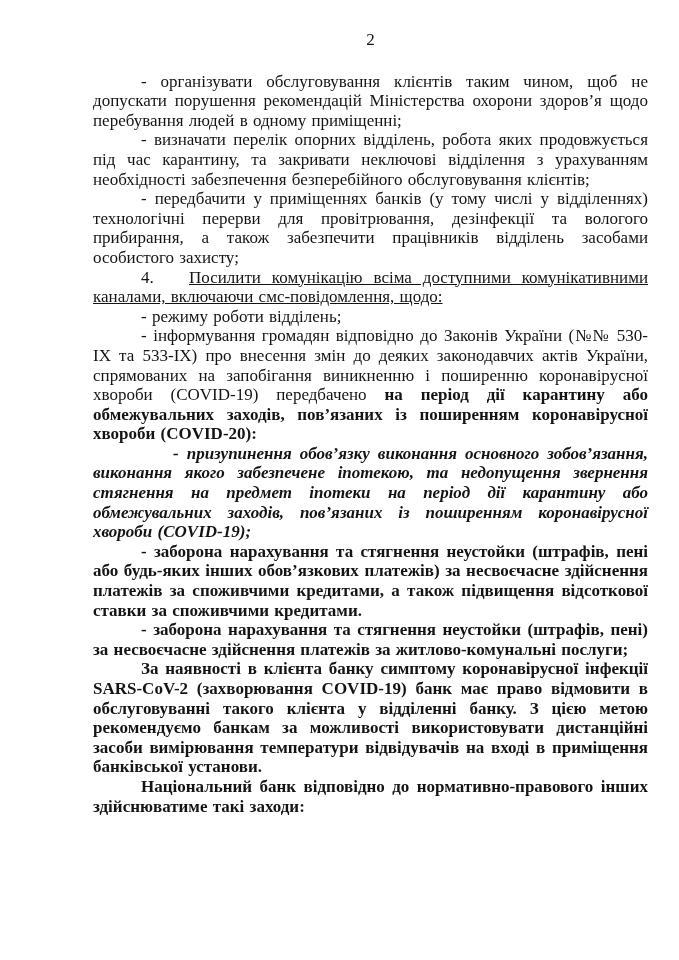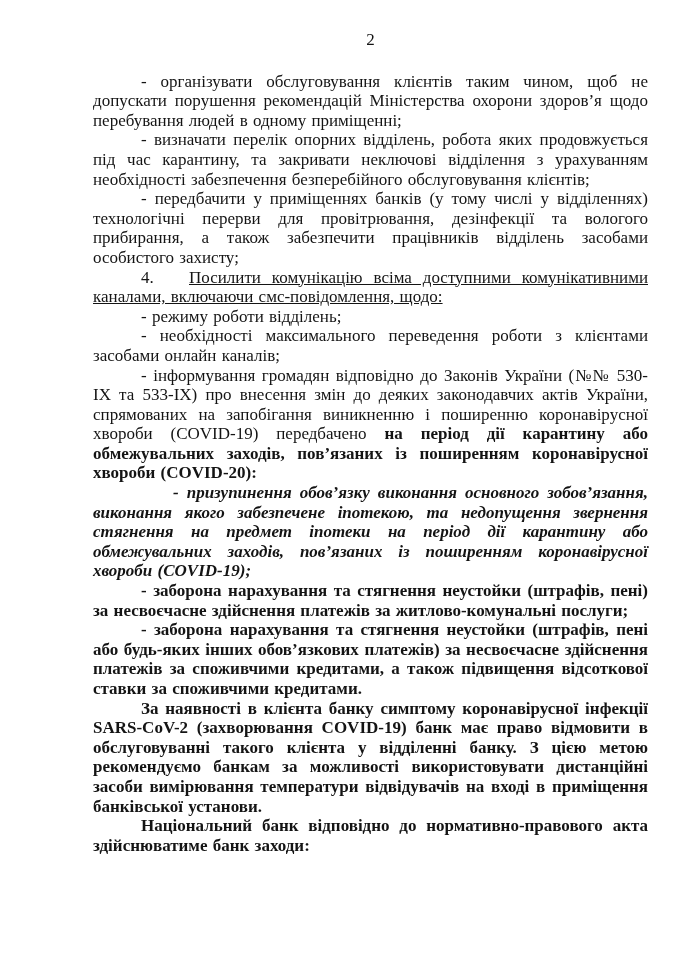--- a/index.html
+++ b/index.html
@@ -57,27 +57,26 @@
 
   <p class="para">- визначати перелік опорних відділень, робота яких продовжується під час карантину, та закривати неключові відділення з урахуванням необхідності забезпечення безперебійного обслуговування клієнтів;</p>
 
   <p class="para">- передбачити у приміщеннях банків (у тому числі у відділеннях) технологічні перерви для провітрювання, дезінфекції та вологого прибирання, а також забезпечити працівників відділень засобами особистого захисту;</p>
 
 
   <p class="para gap-a"><span class="item-num">4.</span><span>Посилити комунікацію всіма доступними комунікативними каналами, включаючи смс-повідомлення, щодо:</span></p>
 
   <p class="para">- режиму роботи відділень;</p>
 
-  <p class="para">- необхідності максимального переведення роботи з клієнтами засобами онлайн каналів;</p>
 
   <p class="para"><span>- інформування громадян відповідно до Законів України (№№ 530-IX та 533-IX) про внесення змін до деяких законодавчих актів України, спрямованих на запобігання виникненню і поширенню коронавірусної хвороби (COVID-19) передбачено </span><span class="bold">на період дії карантину або обмежувальних заходів, пов’язаних із поширенням коронавірусної хвороби (COVID-20):</span></p>
 
   <p class="para bold deep">- призупинення обов’язку виконання основного зобов’язання, виконання якого забезпечене іпотекою, та недопущення звернення стягнення на предмет іпотеки на період дії карантину або обмежувальних заходів, пов’язаних із поширенням коронавірусної хвороби (COVID-19);</p>
 
+  <p class="para bold">- заборона нарахування та стягнення неустойки (штрафів, пені або будь-яких інших обов’язкових платежів) за несвоєчасне здійснення платежів за споживчими кредитами, а також підвищення відсоткової ставки за споживчими кредитами.</p>
+
   <p class="para bold">- заборона нарахування та стягнення неустойки (штрафів, пені) за несвоєчасне здійснення платежів за житлово-комунальні послуги;</p>
-
-  <p class="para bold">- заборона нарахування та стягнення неустойки (штрафів, пені або будь-яких інших обов’язкових платежів) за несвоєчасне здійснення платежів за споживчими кредитами, а також підвищення відсоткової ставки за споживчими кредитами.</p>
 
   <p class="para bold gap-b">За наявності в клієнта банку симптому коронавірусної інфекції SARS-CoV-2 (захворювання COVID-19) банк має право відмовити в обслуговуванні такого клієнта у відділенні банку. З цією метою рекомендуємо банкам за можливості використовувати дистанційні засоби вимірювання температури відвідувачів на вході в приміщення банківської установи.</p>
 
-  <p class="para bold gap-c">Національний банк відповідно до нормативно-правового акта здійснюватиме банк заходи:</p>
+  <p class="para bold gap-c">Національний банк відповідно до нормативно-правового інших здійснюватиме такі заходи:</p>
 
 </div>
 
 </body></html>

